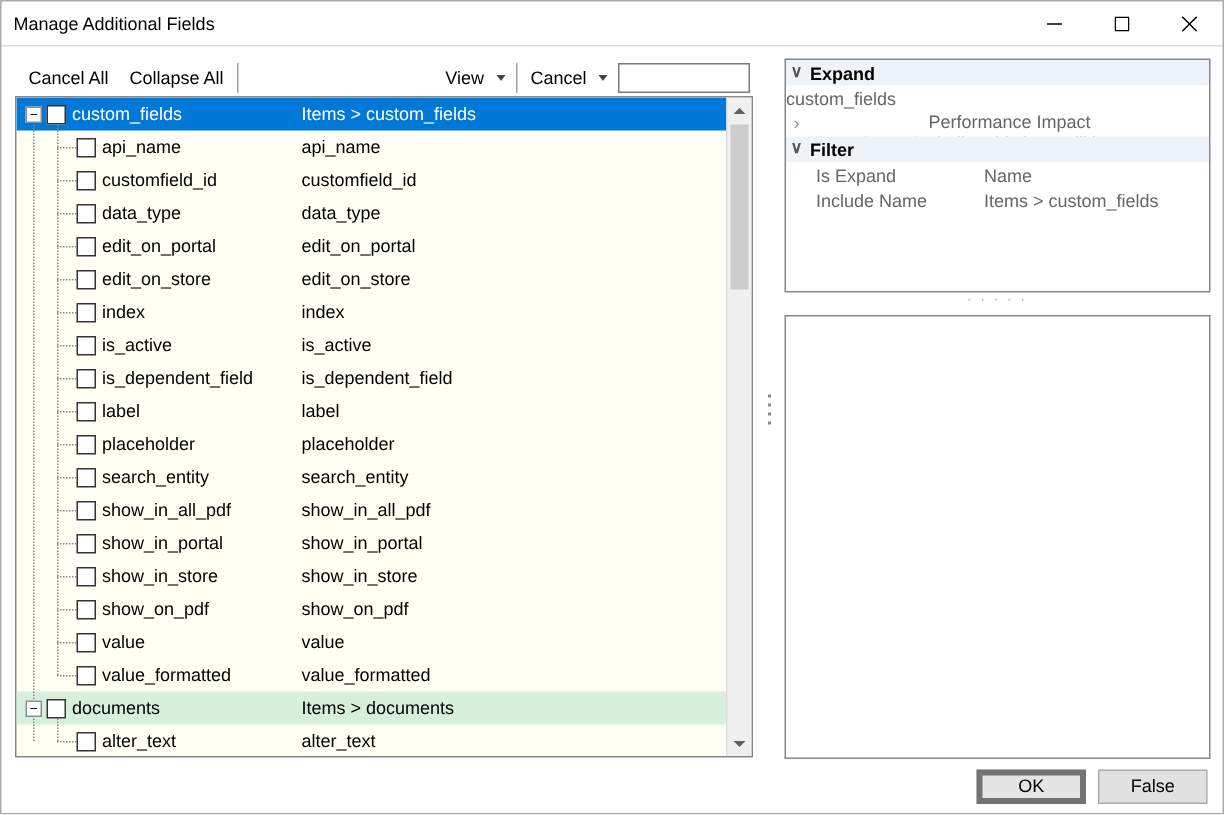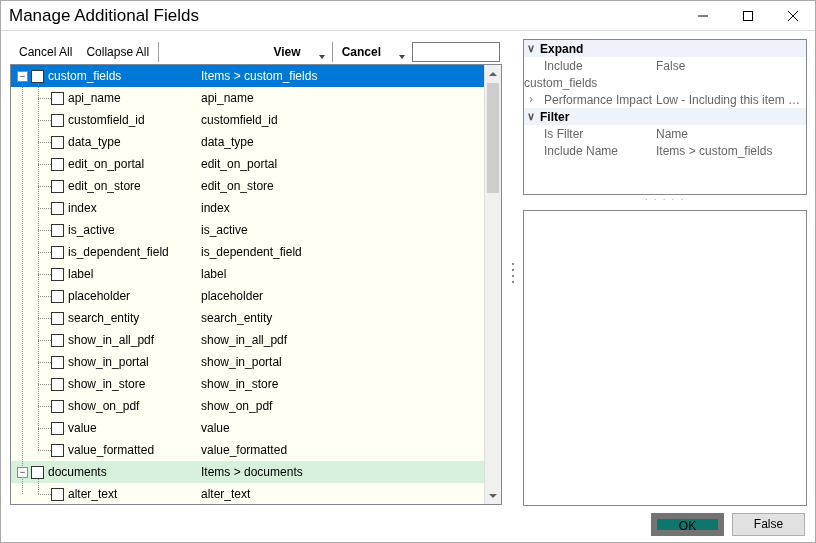--- a/index.html
+++ b/index.html
@@ -16,21 +16,21 @@
     width: 816px; height: 543px;
     border: 1px solid #aaa;
     display: flex; flex-direction: column;
     background: #fff;
   }
   .titlebar {
     height: 30px;
     display: flex; align-items: center;
     padding-left: 8px;
     border-bottom: 1px solid #ddd;
-    font-size: 17px;
+    font-size: 12px;
   }
   .titlebar .title { flex: 1; }
   .winbtn {
     width: 45px; height: 29px;
     display: flex; align-items: center; justify-content: center;
     color: #000;
   }
   .winbtn svg { width: 10px; height: 10px; }
   .content {
     flex: 1;
@@ -55,21 +55,21 @@
     padding: 2px 6px;
     border: 1px solid transparent;
   }
   .tsep {
     width: 1px; height: 20px;
     background: #a0a0a0; margin: 0 2px;
   }
   .spacer { flex: 1; }
   .drop {
     padding: 2px 4px 2px 6px;
-    display: inline-flex; align-items: flex-end; gap: 18px; font-weight: bold;
+    display: inline-flex; align-items: center; gap: 8px;
   }
   .caret-down {
     width: 0; height: 0;
     border-left: 3px solid transparent;
     border-right: 3px solid transparent;
     border-top: 4px solid #444;
     display: inline-block;
   }
   .filter-input {
     width: 88px; height: 20px;
@@ -187,21 +187,21 @@
   .pg-item .pg-name {
     width: 132px;
     padding-left: 20px;
     color: #666;
     overflow: hidden; text-overflow: ellipsis; white-space: nowrap;
   }
   .pg-item .pg-val {
     flex: 1; color: #666;
     overflow: hidden; text-overflow: ellipsis; white-space: nowrap;
   }
-  .pg-item.has-sub { position: relative; }
+  .pg-item.has-sub { position: relative; flex-direction: column; }
   .pg-item.has-sub::before {
     content: "›"; position: absolute; left: 5px; top: 1px; color: #888; font-size: 12px;
   }
   .splitter-dots {
     height: 6px;
     text-align: center;
     color: #999;
     font-size: 8px;
     letter-spacing: 2px;
     line-height: 4px;
@@ -230,22 +230,22 @@
     padding: 0 10px;
   }
   .btn {
     min-width: 73px; height: 23px;
     border: 1px solid #adadad;
     background: #e1e1e1;
     font-size: 12px;
     padding: 0 10px;
   }
   .btn.primary {
-    border: 6px solid #737373;
-    background: #0f766e;
+    border: 4px solid #737373;
+    background: #e5e5e5;
   }
 </style>
 </head>
 <body>
 
 <div class="window">
 
   <div class="titlebar">
     <span class="title">Manage Additional Fields</span>
     <div class="winbtn">
@@ -496,36 +496,32 @@
         </div>
     </div>
 
     <div class="right-pane">
       <div class="propgrid">
         <div class="pg-row pg-cat">
           <span class="pg-toggle">∨</span>
           <span>Expand</span>
         </div>
         <div class="pg-row pg-item">
-          <span class="pg-name">Include</span>
-          <span class="pg-val">False</span>
-        </div>
-        <div class="pg-row pg-item">
           <span class="pg-val">custom_fields</span>
         </div>
         <div class="pg-row pg-item has-sub">
           <span class="pg-name">Performance Impact</span>
           <span class="pg-val">Low - Including this item will have</span>
         </div>
         <div class="pg-row pg-cat">
           <span class="pg-toggle">∨</span>
           <span>Filter</span>
         </div>
         <div class="pg-row pg-item">
-          <span class="pg-name">Is Filter</span>
+          <span class="pg-name">Is Expand</span>
           <span class="pg-val">Name</span>
         </div>
         <div class="pg-row pg-item">
           <span class="pg-name">Include Name</span>
           <span class="pg-val">Items &gt; custom_fields</span>
         </div>
       </div>
       <div class="splitter-dots">· · · · ·</div>
       <div class="preview-pane"></div>
     </div>

